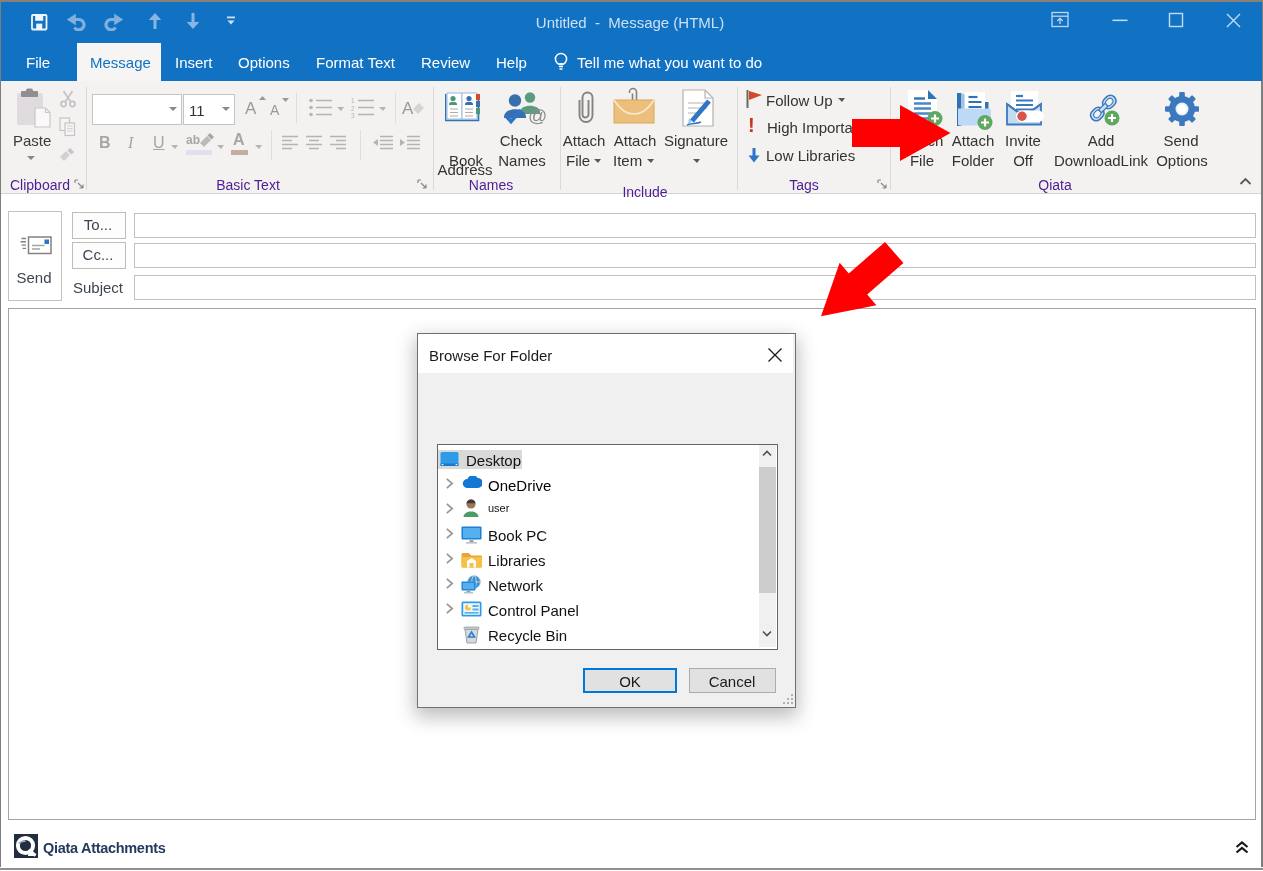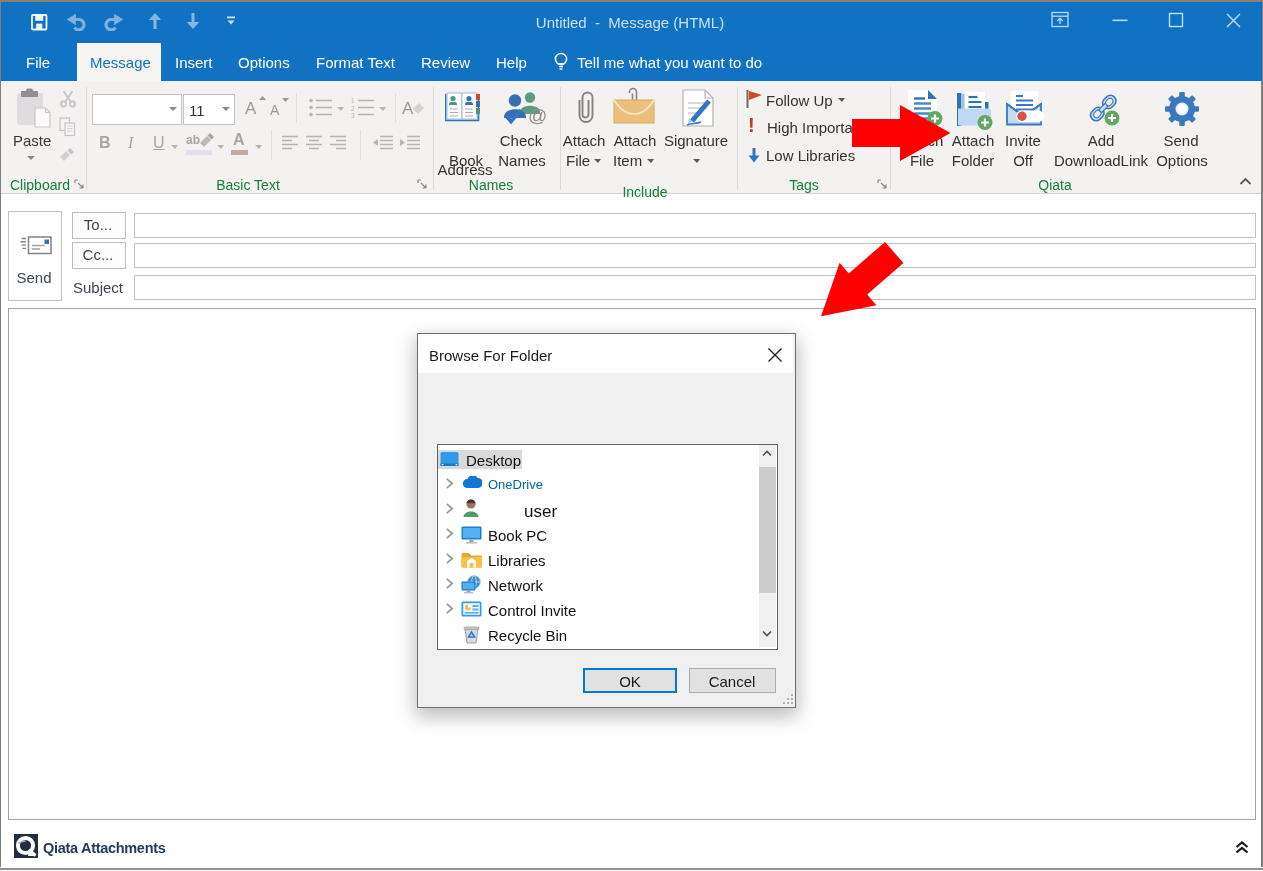--- a/index.html
+++ b/index.html
@@ -2,21 +2,21 @@
 <html><head>
 <meta charset="utf-8">
 <style>
 html,body{margin:0;padding:0;}
 body{width:1263px;height:871px;position:relative;font-family:"Liberation Sans",sans-serif;background:#fff;overflow:hidden;}
 .abs{position:absolute;}
 .nw{white-space:nowrap;}
 .ctr{transform:translateX(-50%);}
 .t15{position:absolute;font-size:15px;line-height:15px;color:#343332;white-space:nowrap;}
 .tw{position:absolute;font-size:15px;line-height:15px;color:#fff;white-space:nowrap;}
-.glbl{position:absolute;font-size:14px;line-height:14px;color:#15803d;white-space:nowrap;}
+.glbl{position:absolute;font-size:14px;line-height:14px;color:#4c1d95;white-space:nowrap;}
 .sep{position:absolute;width:1px;background:#dcdad8;top:87px;height:103px;}
 .launcher{position:absolute;width:12px;height:12px;}
 </style>
 </head>
 <body>
 
 <div class="abs" style="left:0;top:0;width:1263px;height:2px;background:#8a8176;"></div>
 <div class="abs" style="left:0;top:2px;width:1px;height:865px;background:#7e7e7e;"></div>
 <div class="abs" style="left:1261px;top:2px;width:2px;height:865px;background:#7e7e7e;"></div>
 <div class="abs" style="left:0;top:868px;width:1263px;height:1.5px;background:#909090;"></div>
@@ -474,28 +474,28 @@
 <svg class="abs" style="left:445px;top:577px;" width="9" height="13">
     <path d="M1.8 1.8 L7.2 6.5 L1.8 11.2" fill="none" stroke="#9a9896" stroke-width="1.7"></path>
   </svg>
 <svg class="abs" style="left:445px;top:602px;" width="9" height="13">
     <path d="M1.8 1.8 L7.2 6.5 L1.8 11.2" fill="none" stroke="#9a9896" stroke-width="1.7"></path>
   </svg>
 
 <svg class="abs" style="left:462px;top:476px;" width="20" height="15">
  <path d="M5 12 a4.5 4.5 0 0 1 .5-9 a5.5 5.5 0 0 1 10-1 a4 4 0 0 1 .5 10 Z" fill="#1477d4"></path>
 </svg>
-<div class="abs nw" style="left:488px;top:477px;font-size:13px;color:#0369a1;">OneDrive</div>
+<div class="abs nw" style="left:488px;top:477px;font-size:15px;color:#000000;">OneDrive</div>
 
 <svg class="abs" style="left:462px;top:499px;" width="18" height="19">
  <circle cx="9" cy="5" r="4.6" fill="#9c7858"></circle>
  <path d="M9 0.6 a4.6 4.6 0 0 1 4.5 3.6 L4.5 4.2 a4.6 4.6 0 0 1 4.5-3.6" fill="#423a34"></path>
  <path d="M1.5 18 C1.5 10.5 16.5 10.5 16.5 18 Z" fill="#4e9b68"></path>
 </svg>
-<div class="abs nw" style="left:488px;top:502px;font-size:17px;color:#111;margin-left:36px;">user</div>
+<div class="abs nw" style="left:488px;top:502px;font-size:11px;color:#111;">user</div>
 
 <svg class="abs" style="left:461px;top:526px;" width="21" height="18">
  <rect x="0.5" y="0.5" width="20" height="13" rx="1" fill="#1b7fd4"></rect>
  <rect x="2" y="2" width="17" height="10" fill="#54b0ee"></rect>
  <rect x="8.5" y="14" width="4" height="2" fill="#9aa0a8"></rect>
  <rect x="5" y="16" width="11" height="1.6" fill="#b9bfc7"></rect>
 </svg>
 <div class="abs nw" style="left:488px;top:527px;font-size:15px;color:#111;">Book PC</div>
 
 <svg class="abs" style="left:461px;top:551px;" width="21" height="18">
@@ -517,21 +517,21 @@
 
 <svg class="abs" style="left:461px;top:601px;" width="21" height="16">
  <rect x="0.5" y="0.5" width="20" height="15" rx="1.5" fill="#2d9be5"></rect>
  <rect x="2.2" y="2.2" width="16.6" height="11.6" fill="#eef6fd"></rect>
  <circle cx="7" cy="6.5" r="3" fill="#f7c046"></circle>
  <path d="M7 3.5 A3 3 0 0 1 10 6.5 L7 6.5 Z" fill="#fff"></path>
  <rect x="11.5" y="4" width="6" height="2" fill="#54b0ee"></rect>
  <rect x="11.5" y="7.5" width="6" height="2" fill="#54b0ee"></rect>
  <rect x="3.5" y="11" width="14" height="1.6" fill="#54b0ee"></rect>
 </svg>
-<div class="abs nw" style="left:488px;top:602px;font-size:15px;color:#111;">Control Invite</div>
+<div class="abs nw" style="left:488px;top:602px;font-size:15px;color:#111;">Control Panel</div>
 
 <svg class="abs" style="left:463px;top:625px;" width="17" height="19">
  <path d="M2 4 L4 18 H13 L15 4 Z" fill="#d7dadd" stroke="#9aa0a8" stroke-width="1"></path>
  <rect x="1" y="2" width="15" height="2.5" rx="1" fill="#c3c8cd" stroke="#9aa0a8" stroke-width="0.8"></rect>
  <path d="M8.5 7 L11.5 12 H5.5 Z" fill="none" stroke="#2a7fd4" stroke-width="1.6"></path>
 </svg>
 <div class="abs nw" style="left:488px;top:627px;font-size:15px;color:#111;">Recycle Bin</div>
 
 <div class="abs" style="left:583px;top:668px;width:94px;height:25px;background:#e1e1e1;border:2px solid #0078d7;box-sizing:border-box;"></div>
 <div class="abs nw ctr" style="left:630px;top:673px;font-size:15px;color:#1a1a1a;position:absolute;">OK</div>

